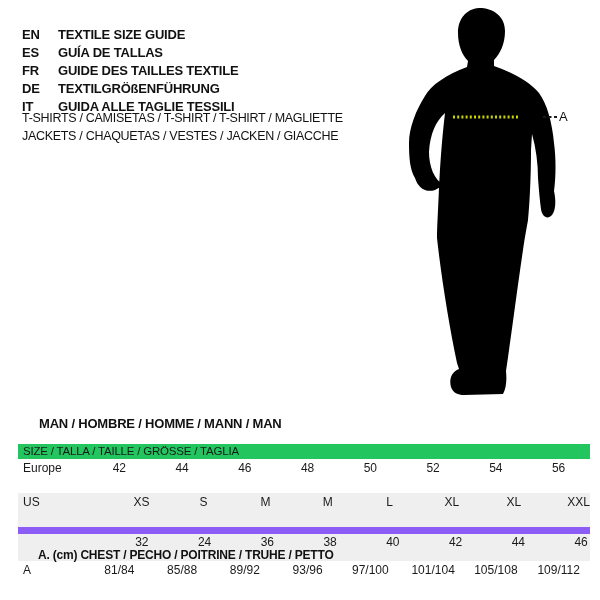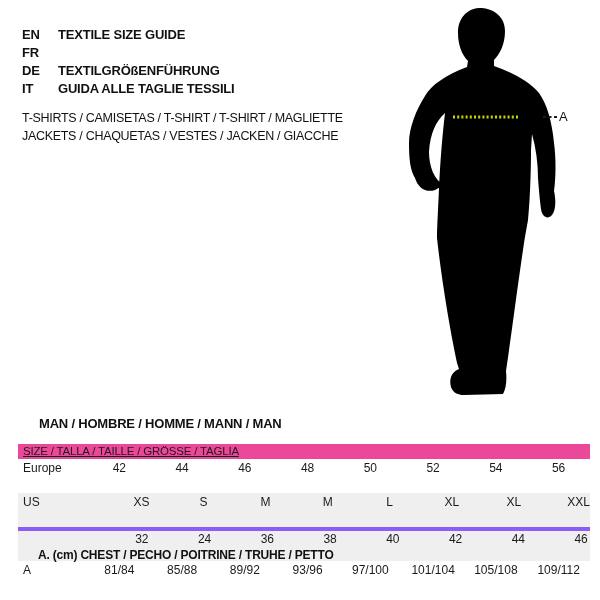--- a/index.html
+++ b/index.html
@@ -28,35 +28,40 @@
   
   .section-heading{left:22px;top:416px;font-size:13px;font-weight:700;letter-spacing:-0.2px;white-space:nowrap;padding-left:17px;}
 
   
   .size-table{left:18px;top:444px;width:572px;font-size:12px;color:#1a1a1a;}
   .st-header{height:15px;line-height:15px;background:#c9c9c9;padding-left:5px;font-size:11.5px;letter-spacing:-0.2px;box-sizing:border-box;}
   .st-row{display:grid;grid-template-columns:70px repeat(8,1fr);height:34px;line-height:18px;box-sizing:border-box;}
   .st-row .st-label{padding-left:5px;text-align:left;}
   .st-row .st-val{text-align:center;}
   .row-alt{background:#efefef;gap:45px;}
-  .row-sep{border-top:4px solid #8b5cf6;line-height:17px;}
+  .row-sep{border-top:7px solid #8b5cf6;line-height:17px;}
 
   
   .footnote{left:22px;top:548px;font-size:12px;font-weight:700;letter-spacing:-0.2px;white-space:nowrap;margin-left:16px;}
 </style>
 </head>
 <body>
 
 <div class="abs lang-list">
   <div class="lang-row">
     <span class="lang-code">EN</span>
     <span class="lang-label">TEXTILE SIZE GUIDE</span>
   </div>
   <div class="lang-row">
+    <span class="lang-code">ES</span>
+    <span class="lang-label">GUÍA DE TALLAS</span>
+  </div>
+  <div class="lang-row">
     <span class="lang-code">FR</span>
+    <span class="lang-label">GUIDE DES TAILLES TEXTILE</span>
   </div>
   <div class="lang-row">
     <span class="lang-code">DE</span>
     <span class="lang-label">TEXTILGRÖßENFÜHRUNG</span>
   </div>
   <div class="lang-row">
     <span class="lang-code">IT</span>
     <span class="lang-label">GUIDA ALLE TAGLIE TESSILI</span>
   </div>
 </div>
@@ -105,21 +110,21 @@
     <line x1="53" y1="117" x2="118" y2="117" stroke="#c9d400" stroke-width="3" stroke-dasharray="2 2.2"></line>
     <line x1="143" y1="117" x2="158" y2="117" stroke="#1a1a1a" stroke-width="2" stroke-dasharray="3 2.5"></line>
   </svg>
 </div>
 
 <div class="abs measure-label">A</div>
 
 <div class="abs section-heading">MAN / HOMBRE / HOMME / MANN / MAN</div>
 
 <div class="abs size-table">
-  <div class="st-header" style="background: #ec4899; text-decoration: underline;">SIZE / TALLA / TAILLE / GRÖSSE / TAGLIA</div>
+  <div class="st-header" style="background: #22c55e;">SIZE / TALLA / TAILLE / GRÖSSE / TAGLIA</div>
 
   <div class="st-row">
     <span class="st-label">Europe</span>
     <span class="st-val">42</span>
     <span class="st-val">44</span>
     <span class="st-val">46</span>
     <span class="st-val">48</span>
     <span class="st-val">50</span>
     <span class="st-val">52</span>
     <span class="st-val">54</span>

